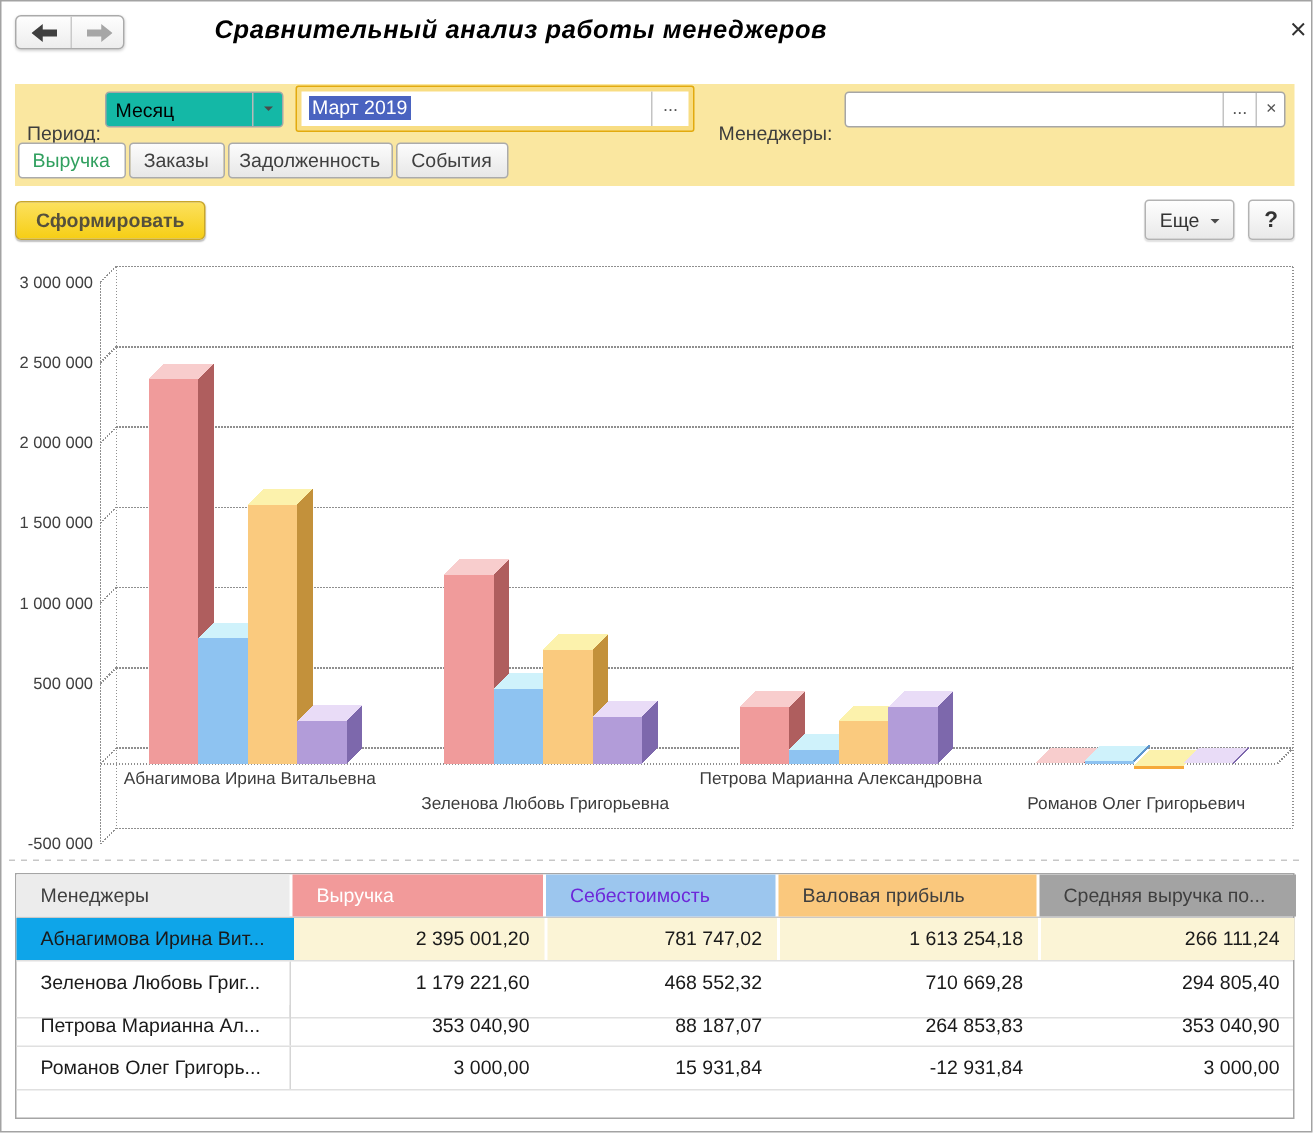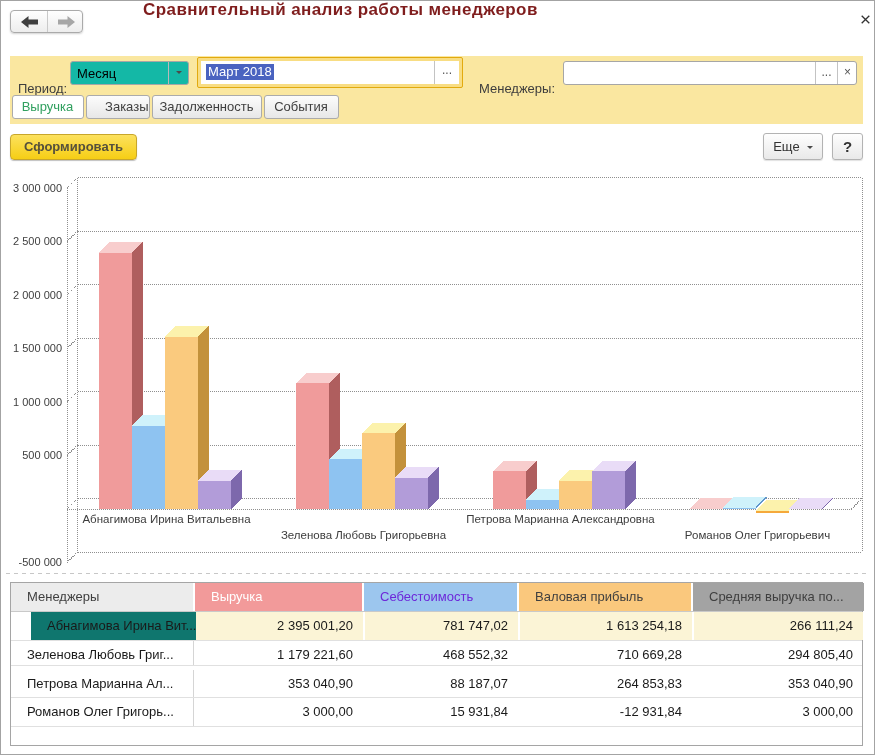--- a/index.html
+++ b/index.html
@@ -5,21 +5,21 @@
 html,body { width:875px; height:755px; }
 body { position:relative; background:#fff; font-family:"Liberation Sans", sans-serif; overflow:hidden; }
 .abs { position:absolute; }
 #frame { left:0; top:0; width:875px; height:755px; border:1px solid #A3A3A3; z-index:50; pointer-events:none; }
 
 
 #nav { left:10px; top:10px; width:73px; height:23px; border:1px solid #AAAAAA; border-radius:4px;
   background:linear-gradient(#FEFEFE,#EDEDED); box-shadow:0 1px 2px rgba(0,0,0,.18); }
 #nav .half { position:absolute; top:0; width:36px; height:21px; display:flex; align-items:center; justify-content:center; }
 #nav .div { position:absolute; left:36px; top:0; width:1px; height:21px; background:#C9C9C9; }
-#title { left:143px; top:0; font-size:17px; letter-spacing:0.42px; font-weight:bold; color:#7f1d1d; }
+#title { left:143px; top:10px; font-size:17px; letter-spacing:0.42px; font-weight:bold; color:#000000;font-style:italic; }
 #close { left:861px; top:15px; line-height:0; } #close svg { display:block; }
 
 
 #panel { left:10px; top:56px; width:853px; height:68px; background:#FAE7A0; }
 .lbl { position:absolute; font-size:13px; color:#3D3D3D;margin-top:17px; }
 #combo { left:70px; top:61px; width:119px; height:24px; background:#14b8a6; border:1px solid #A6A6A6; border-radius:3px; }
 #combo .txt { position:absolute; left:6px; top:4px; font-size:13px; color:#000; }
 #combo .arr { position:absolute; right:0; top:0; width:20px; height:22px; border-left:1px solid #B9B9B9; }
 .tri { position:absolute; left:7px; top:9px; width:0; height:0; border-left:3px solid transparent; border-right:3px solid transparent; border-top:3.5px solid #4A4A4A; }
 #datef { left:197px; top:57px; width:266px; height:31px; border:1px solid #E2AA0E; background:#F8DD83; border-radius:2px; padding:3px; }
@@ -86,32 +86,32 @@
 <div class="abs" id="panel"></div>
 <div class="lbl" style="left:18px; top:64px;">Период:</div>
 <div class="abs" id="combo">
     <span class="txt">Месяц</span>
     <span class="arr">
       <span class="tri"></span>
     </span>
   </div>
 <div class="abs" id="datef">
     <div class="inner">
-      <span class="sel">Март 2018</span>
+      <span class="sel">Март 2019</span>
       <span class="dots">...</span>
     </div>
   </div>
 <div class="lbl" style="left:479px; top:64px;">Менеджеры:</div>
 <div class="abs" id="mgrf">
   <span class="bt" style="left:251px; width:22px;">...</span>
   <span class="bt" style="left:273px; width:20px;">×</span>
 </div>
 
 <div class="tab act" style="left:11.5px; width:72px;">Выручка</div>
-<div class="tab" style="left:85.5px; width:64px;text-align:right;">Заказы</div>
+<div class="tab" style="left:85.5px; width:64px;">Заказы</div>
 <div class="tab" style="left:151.5px; width:110px;">Задолженность</div>
 <div class="tab" style="left:263.5px; width:75px;">События</div>
 
 <div class="abs" id="gen">Сформировать</div>
 <div class="wbtn" id="more">Еще&nbsp;&nbsp;<span style="display:inline-block;vertical-align:2.5px;width:0;height:0;border-left:3px solid transparent;border-right:3px solid transparent;border-top:3.5px solid #4A4A4A;"></span></div>
 <div class="wbtn" id="help">?</div>
 
 <svg id="chart" width="875" height="410">
 <g shape-rendering="crispEdges">
 <line x1="77.5" y1="10.7" x2="862" y2="10.7" stroke="#8F8F8F" stroke-width="1" stroke-dasharray="1,1"></line>
@@ -200,27 +200,27 @@
 
 <div class="abs" id="tbl">
 <div class="hrow">
       <div class="hc" style="left:0px;width:182px;background:#ECECEC;color:#3F3F3F">Менеджеры</div>
       <div class="hc" style="left:184px;width:167px;background:#F29A9A;color:#FFFFFF">Выручка</div>
       <div class="hc" style="left:353px;width:153px;background:#9CC6EE;color:#6d28d9">Себестоимость</div>
       <div class="hc" style="left:508px;width:172px;background:#FAC87D;color:#3F3F3F">Валовая прибыль</div>
       <div class="hc" style="left:682px;width:171px;background:#a3a3a3;color:#3F3F3F">Средняя выручка по...</div>
     </div>
 <div class="trow" style="top:29.0px;height:28.75px">
-      <div class="c name" style="left:0px;width:209px;background:#0f766e;margin-left:20px;">Абнагимова Ирина Вит...</div>
+      <div class="c name" style="left:0px;width:209px;background:#0ea5e9;">Абнагимова Ирина Вит...</div>
       <div class="c num" style="left:185px;width:167px;background:#FBF4D6;">2 395 001,20</div>
       <div class="c num" style="left:354px;width:153px;background:#FBF4D6;">781 747,02</div>
       <div class="c num" style="left:509px;width:172px;background:#FBF4D6;">1 613 254,18</div>
       <div class="c num" style="left:683px;width:169px;background:#FBF4D6;">266 111,24</div>
     </div>
-<div class="trow" style="top:57.8px;height:25px">
+<div class="trow" style="top:57.8px;height:38px">
       <div class="c name" style="left:0px;width:183px;">Зеленова Любовь Григ...</div>
       <div class="c num" style="left:185px;width:167px;">1 179 221,60</div>
       <div class="c num" style="left:354px;width:153px;">468 552,32</div>
       <div class="c num" style="left:509px;width:172px;">710 669,28</div>
       <div class="c num" style="left:683px;width:169px;">294 805,40</div>
     </div>
 <div class="trow" style="top:86.5px;height:28.75px">
       <div class="c name" style="left:0px;width:183px;">Петрова Марианна Ал...</div>
       <div class="c num" style="left:185px;width:167px;">353 040,90</div>
       <div class="c num" style="left:354px;width:153px;">88 187,07</div>

